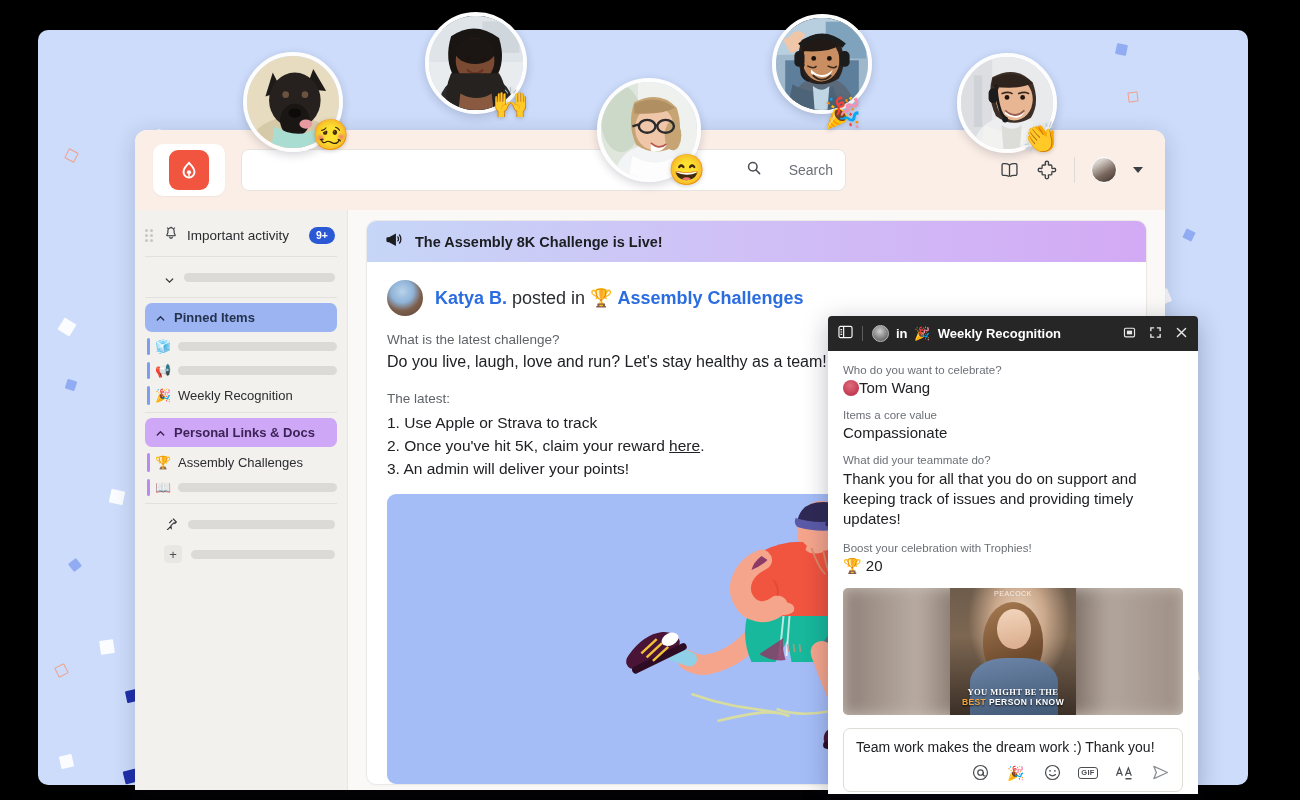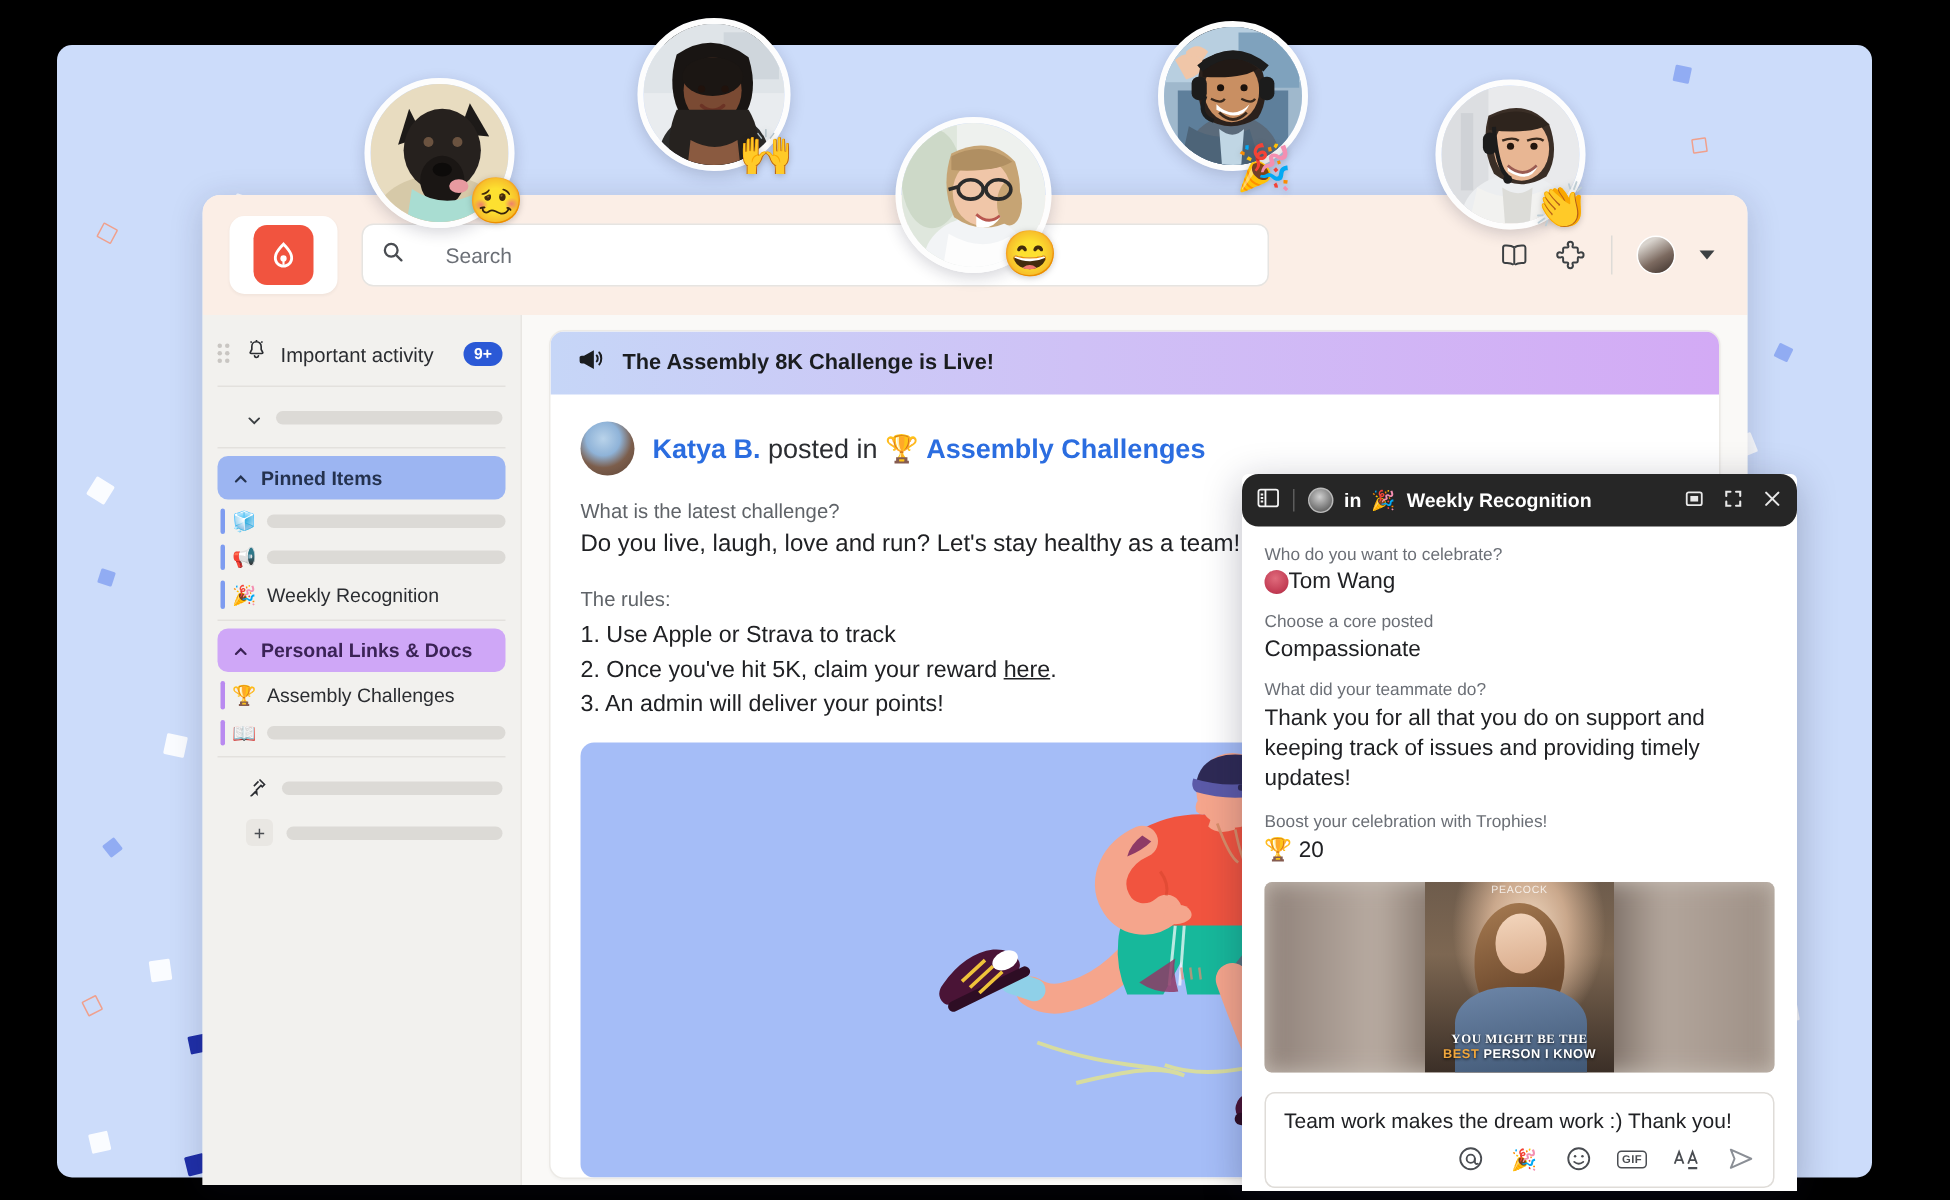--- a/index.html
+++ b/index.html
@@ -59,20 +59,21 @@
     flex: 1;
     height: 42px;
     background: #fff;
     border: 1px solid #e6e4e1;
     border-radius: 8px;
     display: flex; align-items: center;
     gap: 27px;
     padding: 0 12px;
     max-width: 605px;
     margin-left: 2px;
+    justify-content: flex-end;
   }
   .search-box .ph { color:#6b6f76; font-size:14px; }
   .hdr-right { margin-left:auto; display:flex; align-items:center; gap:16px; padding-right:4px;}
   .hdr-ico { width:22px; height:22px; display:flex; align-items:center; justify-content:center; cursor:pointer;}
   .hdr-div { width:1px; height:26px; background:#dedbd7; }
   .hdr-avatar {
     width:26px;height:26px;border-radius:50%;
     background: linear-gradient(150deg,#d8d3cd 20%,#7c6a60 60%,#3b2f2a 100%);
     border:1px solid #fff;
   }
@@ -200,21 +201,20 @@
     box-shadow: 0 6px 26px rgba(20,20,50,0.28);
     overflow:hidden;
     display:flex; flex-direction:column;
   }
   .m-head {
     height: 35px; background:#262626; color:#fff;
     display:flex; align-items:center; gap:7px;
     padding: 0 10px;
     font-size:13px; font-weight:bold;
     flex:none;
-    border-radius:11px;
   }
   .m-head .vdiv { width:1px;height:15px;background:#5c5c5c; margin:0 2px; }
   .m-av {
     width:17px;height:17px;border-radius:50%;
     background: radial-gradient(circle at 45% 35%, #cfcfcf, #6f6f6f 70%, #4a4a4a);
     border:1px solid #b9b9b9; flex:none;
   }
   .m-head .actions { margin-left:auto; display:flex; align-items:center; gap:13px; }
   .m-body { padding: 13px 15px 0 15px; flex:1; }
   .f-lbl { font-size:11.5px; color:#6b6f76; margin-bottom:3px; }
@@ -490,21 +490,21 @@
 
           <div class="post">
             <div class="post-head">
               <span class="pavatar"></span>
               <span class="post-meta"><span class="lnk">Katya B.</span><span> posted in </span><span>🏆</span> <span class="lnk">Assembly Challenges</span></span>
             </div>
 
             <div class="q">What is the latest challenge?</div>
             <div class="big">Do you live, laugh, love and run? Let's stay healthy as a team!</div>
 
-            <div class="rules-lbl">The rules:</div>
+            <div class="rules-lbl">The latest:</div>
             <div class="rule">1. Use Apple or Strava to track</div>
             <div class="rule"><span>2. Once you've hit 5K, claim your reward </span><a href="#">here</a><span>.</span></div>
             <div class="rule">3. An admin will deliver your points!</div>
 
             <div class="hero">
               <svg viewBox="0 0 470 290" width="100%" height="100%" preserveAspectRatio="xMidYMid meet" aria-hidden="true">
 
                 <path d="M170 200 C 220 218, 250 214, 268 222 C 250 215, 230 219, 196 227" stroke="#d7dca0" stroke-width="2.6" fill="none"></path>
                 <path d="M255 215 C 290 228, 330 213, 400 191" stroke="#d7dca0" stroke-width="2.6" fill="none"></path>
 
@@ -730,21 +730,21 @@
     </div>
 
     <div class="m-body">
 
       <div class="f-lbl">Who do you want to celebrate?</div>
       <div class="f-val chip">
         <span class="av"></span>
         <span>Tom Wang</span>
       </div>
 
-      <div class="f-lbl">Choose a core posted</div>
+      <div class="f-lbl">Items a core value</div>
       <div class="f-val">Compassionate</div>
 
       <div class="f-lbl">What did your teammate do?</div>
       <div class="f-long">Thank you for all that you do on support and keeping track of issues and providing timely updates!</div>
 
       <div class="f-lbl">Boost your celebration with Trophies!</div>
       <div class="f-val">🏆 20</div>
 
       <div class="gifwrap">
         <div class="gif-sides"></div>

